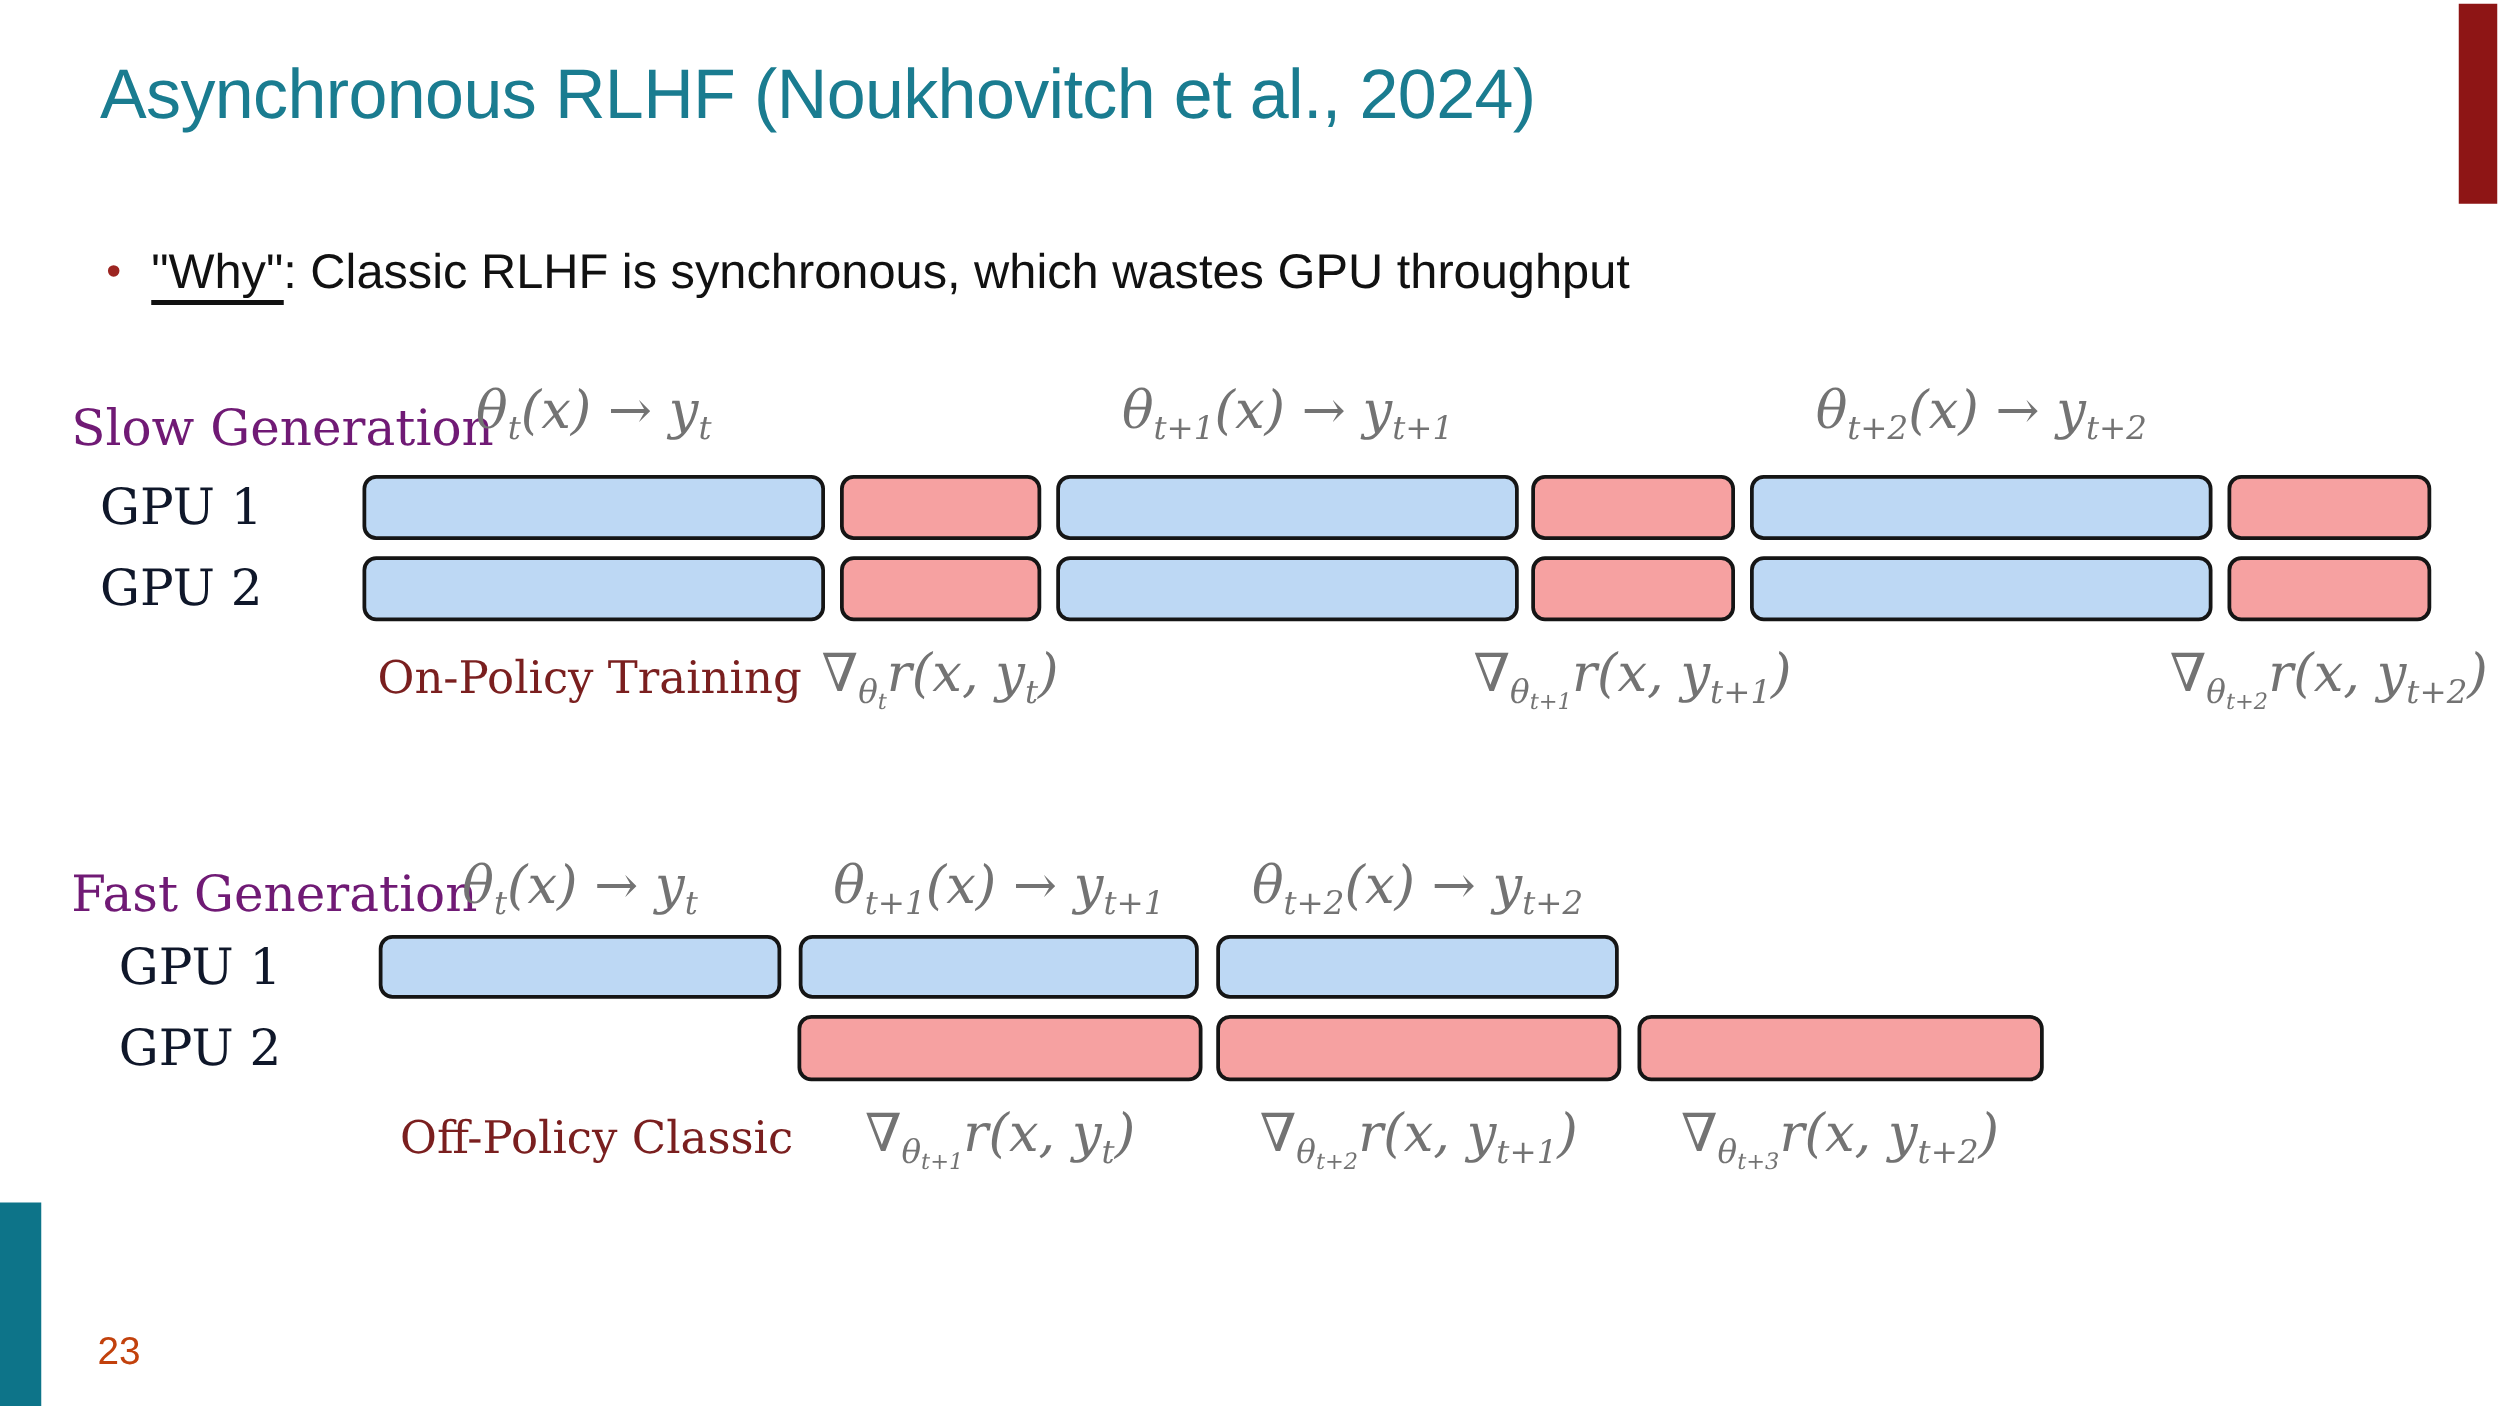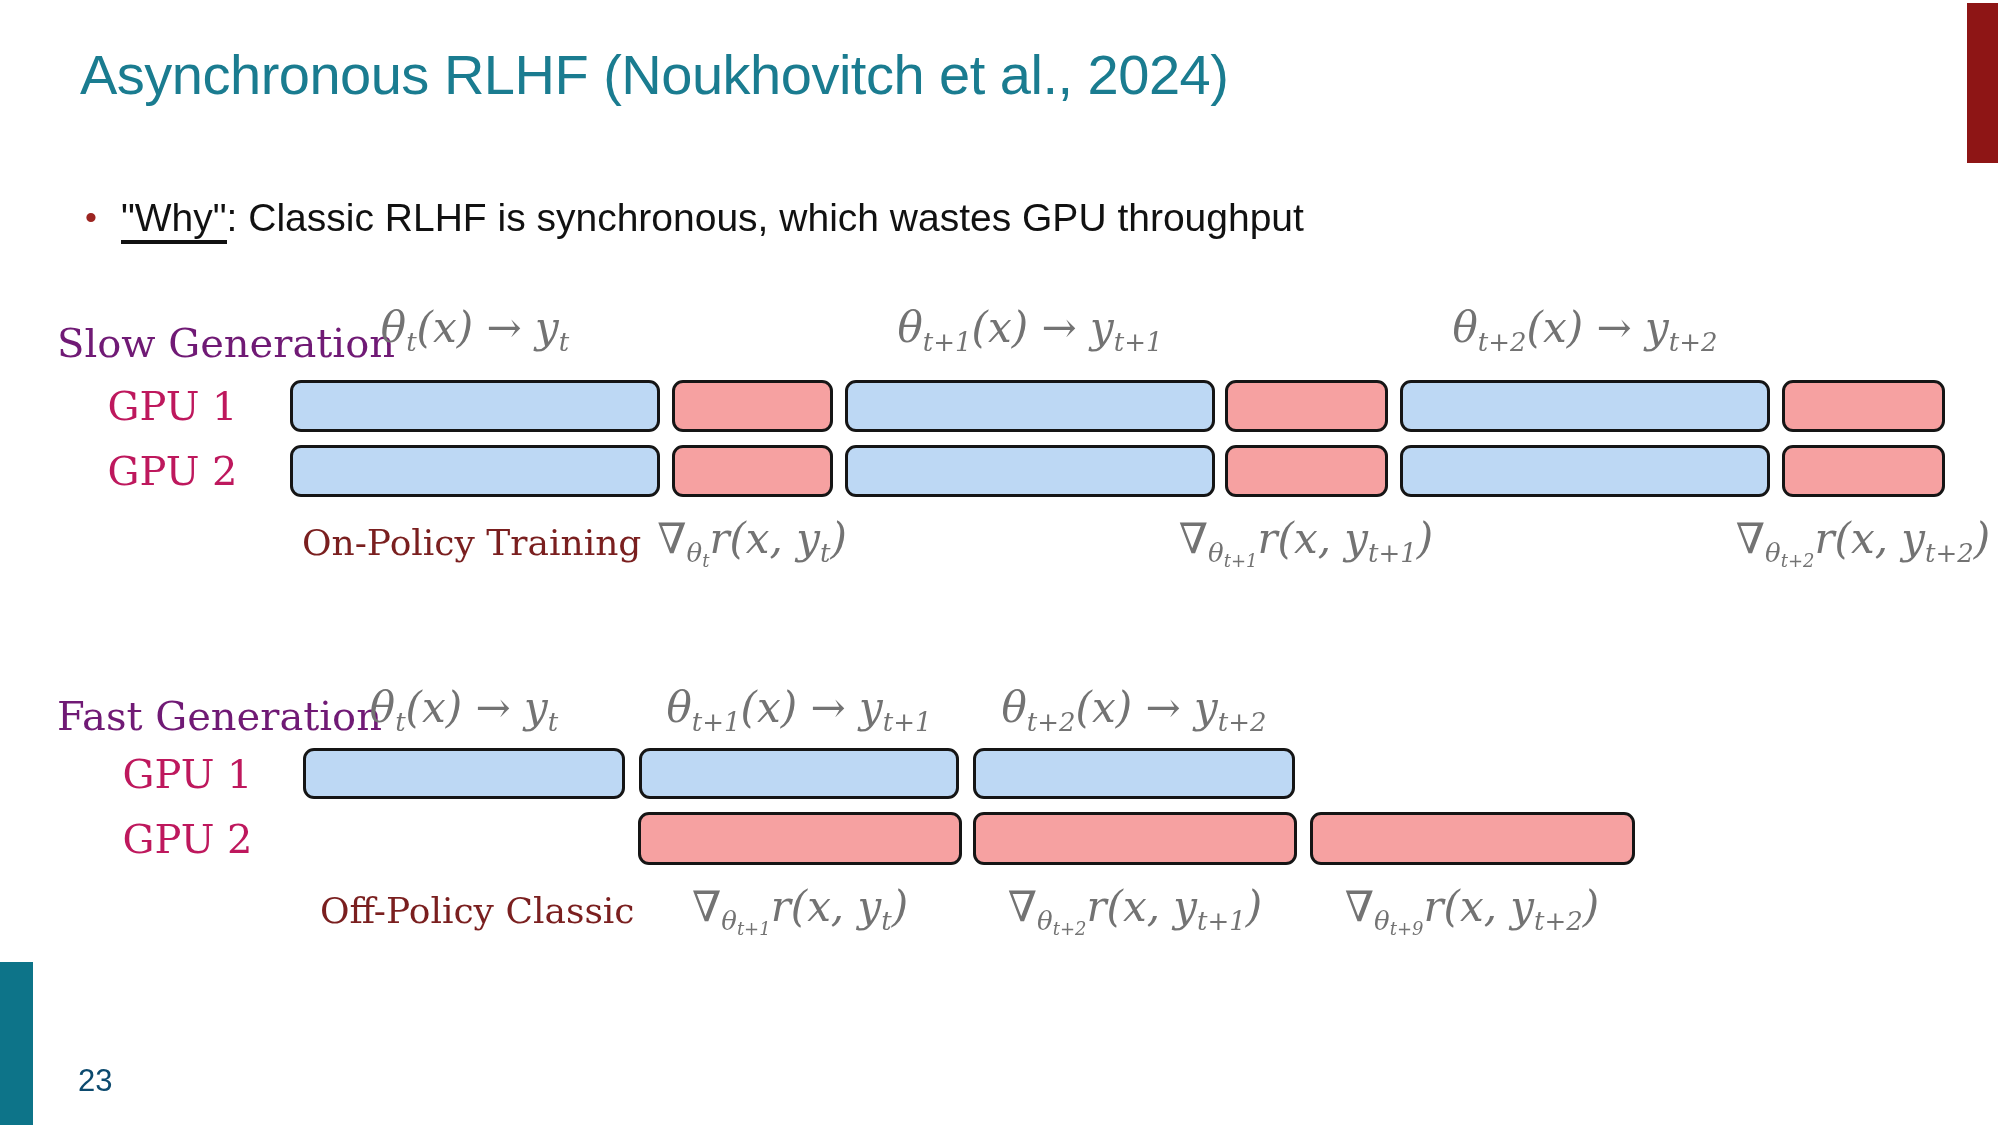--- a/index.html
+++ b/index.html
@@ -10,30 +10,30 @@
   .slide-title{left:80px;top:42px;font-size:56px;font-weight:400;letter-spacing:-0.5px;white-space:nowrap;}
   
   .bar-top-right{right:0;top:3px;width:31px;height:160px;}
   .bar-bottom-left{left:0;top:962px;width:33px;height:163px;}
   
   .bullet-row{left:85px;top:196px;display:flex;align-items:baseline;font-size:39px;color:#111;}
   .bullet-dot{font-size:34px;margin-right:24px;position:relative;top:-2px;}
   .u{border-bottom:4px solid #111;padding-bottom:1px;}
   
   .dlabel{font-family:"DejaVu Serif",serif;font-size:40px;color:#701a75;white-space:nowrap;}
-  .gpu-label{font-family:"DejaVu Serif",serif;font-size:40px;color:#be185d;width:185px;text-align:center;white-space:nowrap;}
+  .gpu-label{font-family:"DejaVu Serif",serif;font-size:40px;color:#0f172a;width:185px;text-align:left;white-space:nowrap;}
   .train-label{font-family:"DejaVu Serif",serif;font-size:36px;white-space:nowrap;}
   .formula{font-family:"DejaVu Serif",serif;font-size:42px;color:#737373;text-align:center;white-space:nowrap;}
   .tk-n{font-style:normal;}
   .tk-i{font-style:italic;}
   .tk-s{font-style:italic;font-size:26px;vertical-align:-9px;}
   .tk-ss{font-style:italic;font-size:18px;vertical-align:-14px;}
   
   .blk{position:absolute;border:3px solid #151515;border-radius:11px;box-sizing:border-box;}
-  .page-num{left:78px;top:1063px;font-size:31px;color:#0c4a6e;}
+  .page-num{left:78px;top:1063px;font-size:31px;color:#c2410c;}
 </style>
 </head>
 <body>
 
 <div class="abs bar-top-right" style="background-color: rgb(142, 21, 21);"></div>
 <div class="abs bar-bottom-left" style="background-color: rgb(13, 116, 137);"></div>
 
 <div class="abs slide-title" style="color: rgb(26, 124, 144);">Asynchronous RLHF (Noukhovitch et al., 2024)</div>
 
 <div class="abs bullet-row">
@@ -82,15 +82,15 @@
 <div class="blk" style="left: 639px; top: 748px; width: 320px; height: 51px; background-color: rgb(189, 216, 244);"></div>
 <div class="blk" style="left: 973px; top: 748px; width: 322px; height: 51px; background-color: rgb(189, 216, 244);"></div>
 
 <div class="blk" style="left: 638px; top: 812px; width: 324px; height: 53px; background-color: rgb(246, 161, 161);"></div>
 <div class="blk" style="left: 973px; top: 812px; width: 324px; height: 53px; background-color: rgb(246, 161, 161);"></div>
 <div class="blk" style="left: 1310px; top: 812px; width: 325px; height: 53px; background-color: rgb(246, 161, 161);"></div>
 
 <div class="abs train-label" style="left: 320px; top: 890px; color: rgb(122, 31, 31);">Off-Policy Classic</div>
 <div class="abs formula" style="left:650px;top:882px;width:300px;"><span class="tk-n">∇</span><span class="tk-s">θ</span><span class="tk-ss">t+1</span><span class="tk-i">r(x, y</span><span class="tk-s">t</span><span class="tk-i">)</span></div>
 <div class="abs formula" style="left:985px;top:882px;width:300px;"><span class="tk-n">∇</span><span class="tk-s">θ</span><span class="tk-ss">t+2</span><span class="tk-i">r(x, y</span><span class="tk-s">t+1</span><span class="tk-i">)</span></div>
-<div class="abs formula" style="left:1322px;top:882px;width:300px;"><span class="tk-n">∇</span><span class="tk-s">θ</span><span class="tk-ss">t+9</span><span class="tk-i">r(x, y</span><span class="tk-s">t+2</span><span class="tk-i">)</span></div>
+<div class="abs formula" style="left:1322px;top:882px;width:300px;"><span class="tk-n">∇</span><span class="tk-s">θ</span><span class="tk-ss">t+3</span><span class="tk-i">r(x, y</span><span class="tk-s">t+2</span><span class="tk-i">)</span></div>
 
 <div class="abs page-num">23</div>
 
 </body></html>

